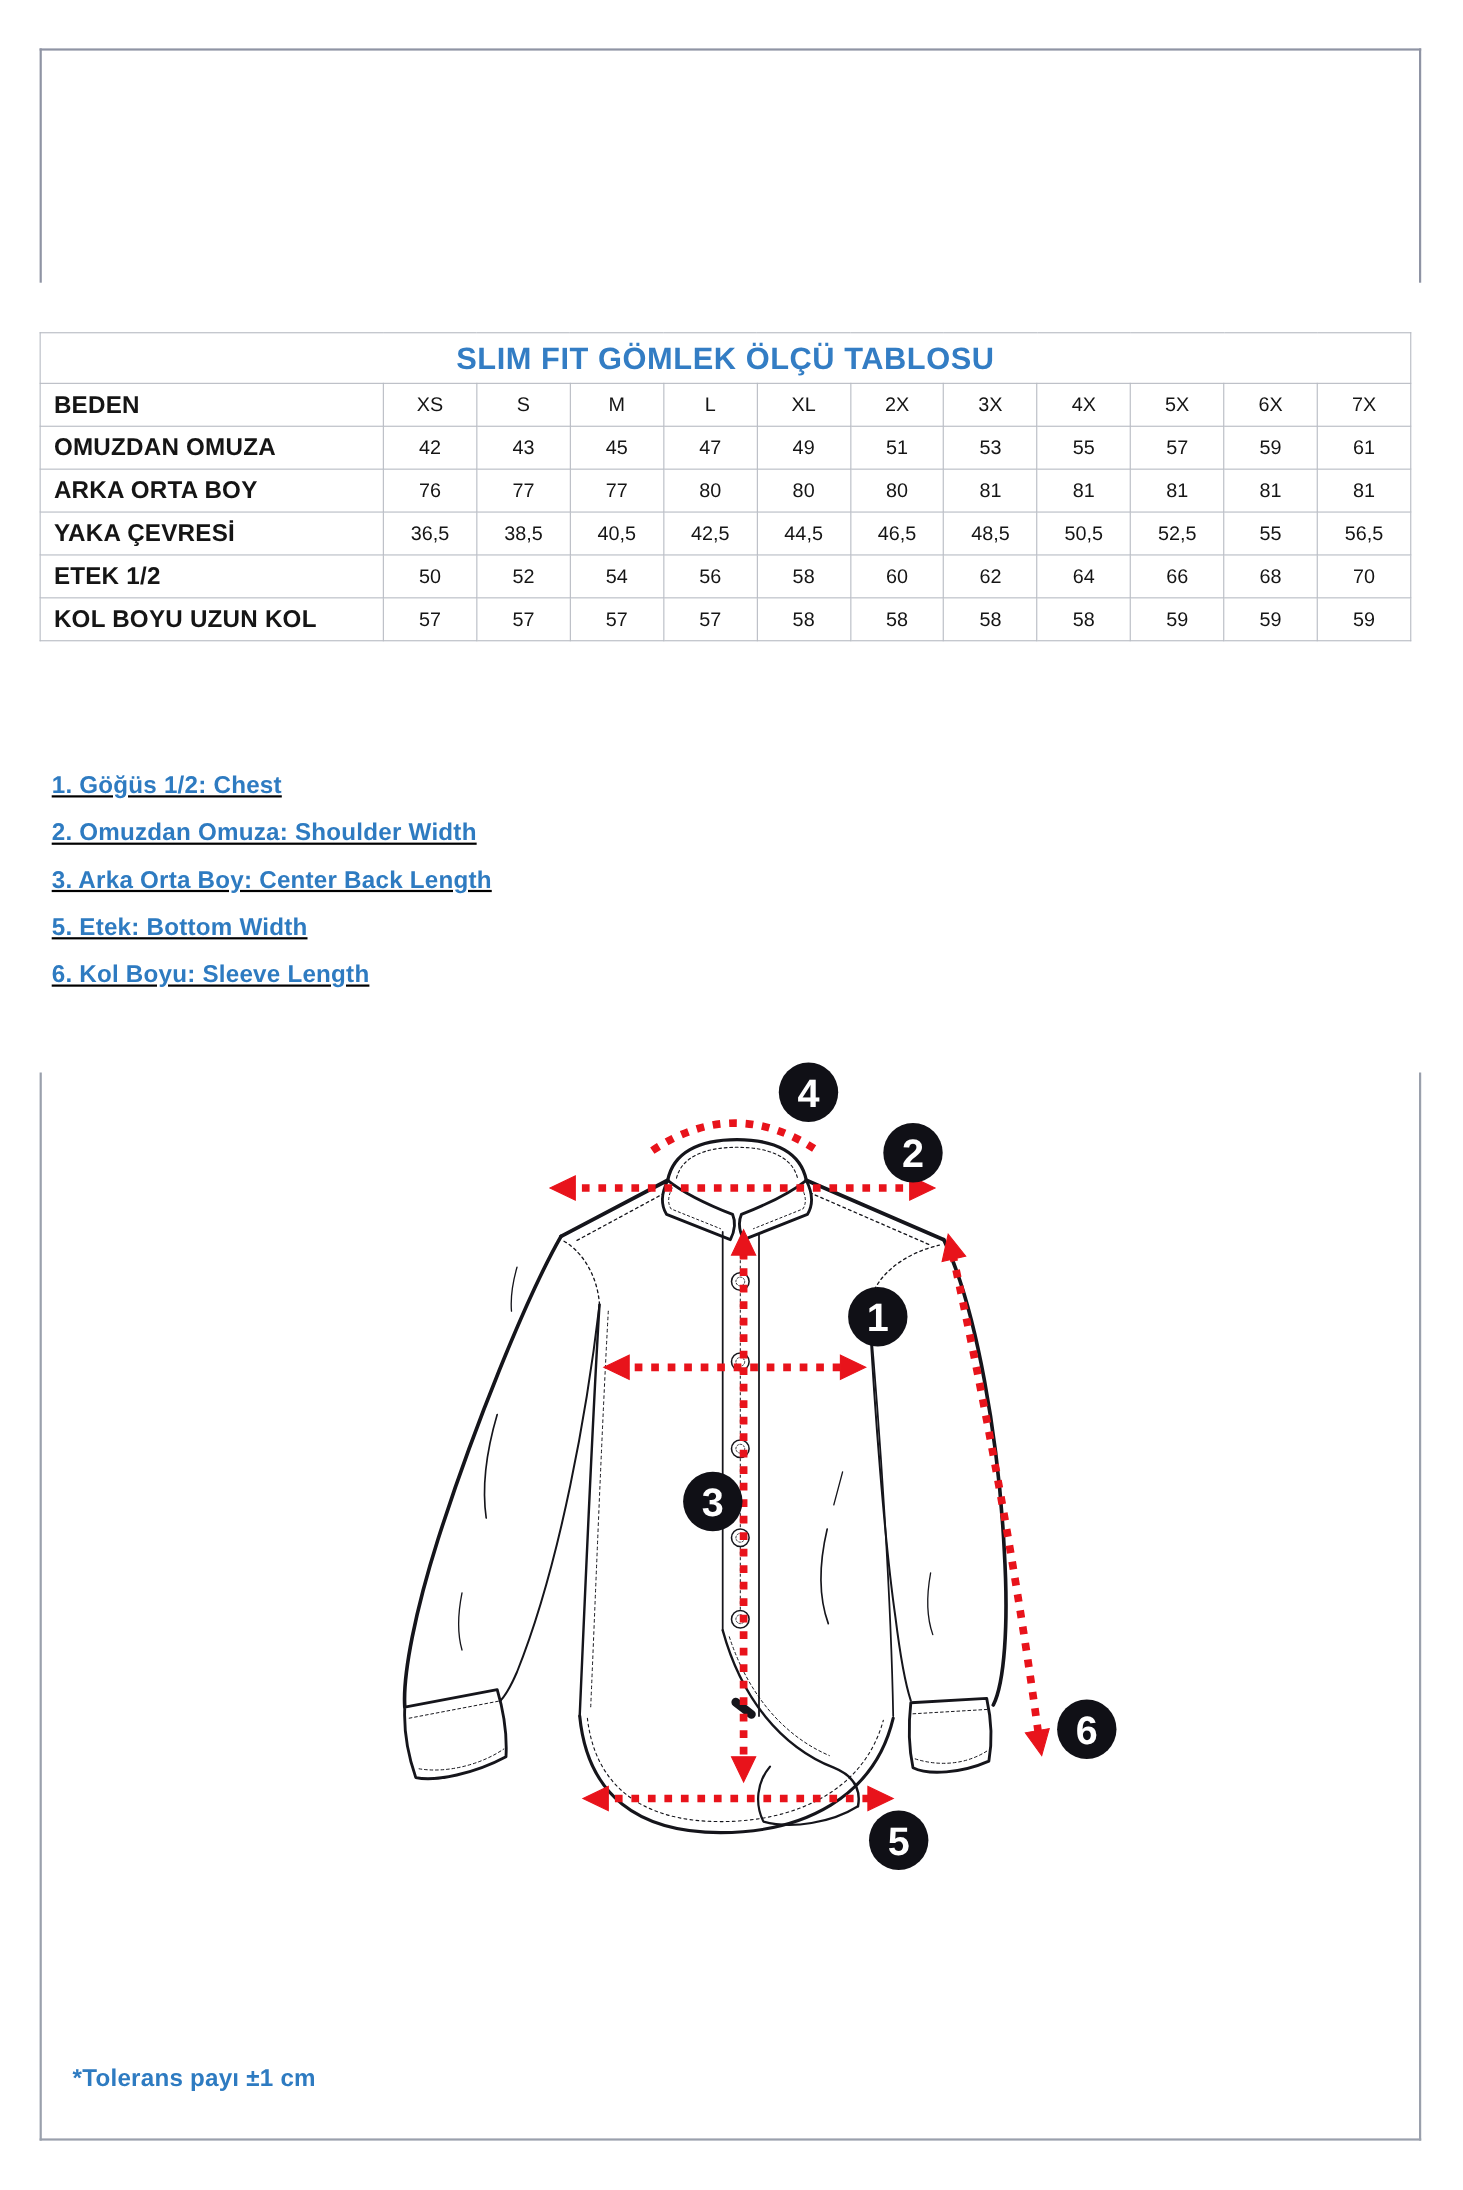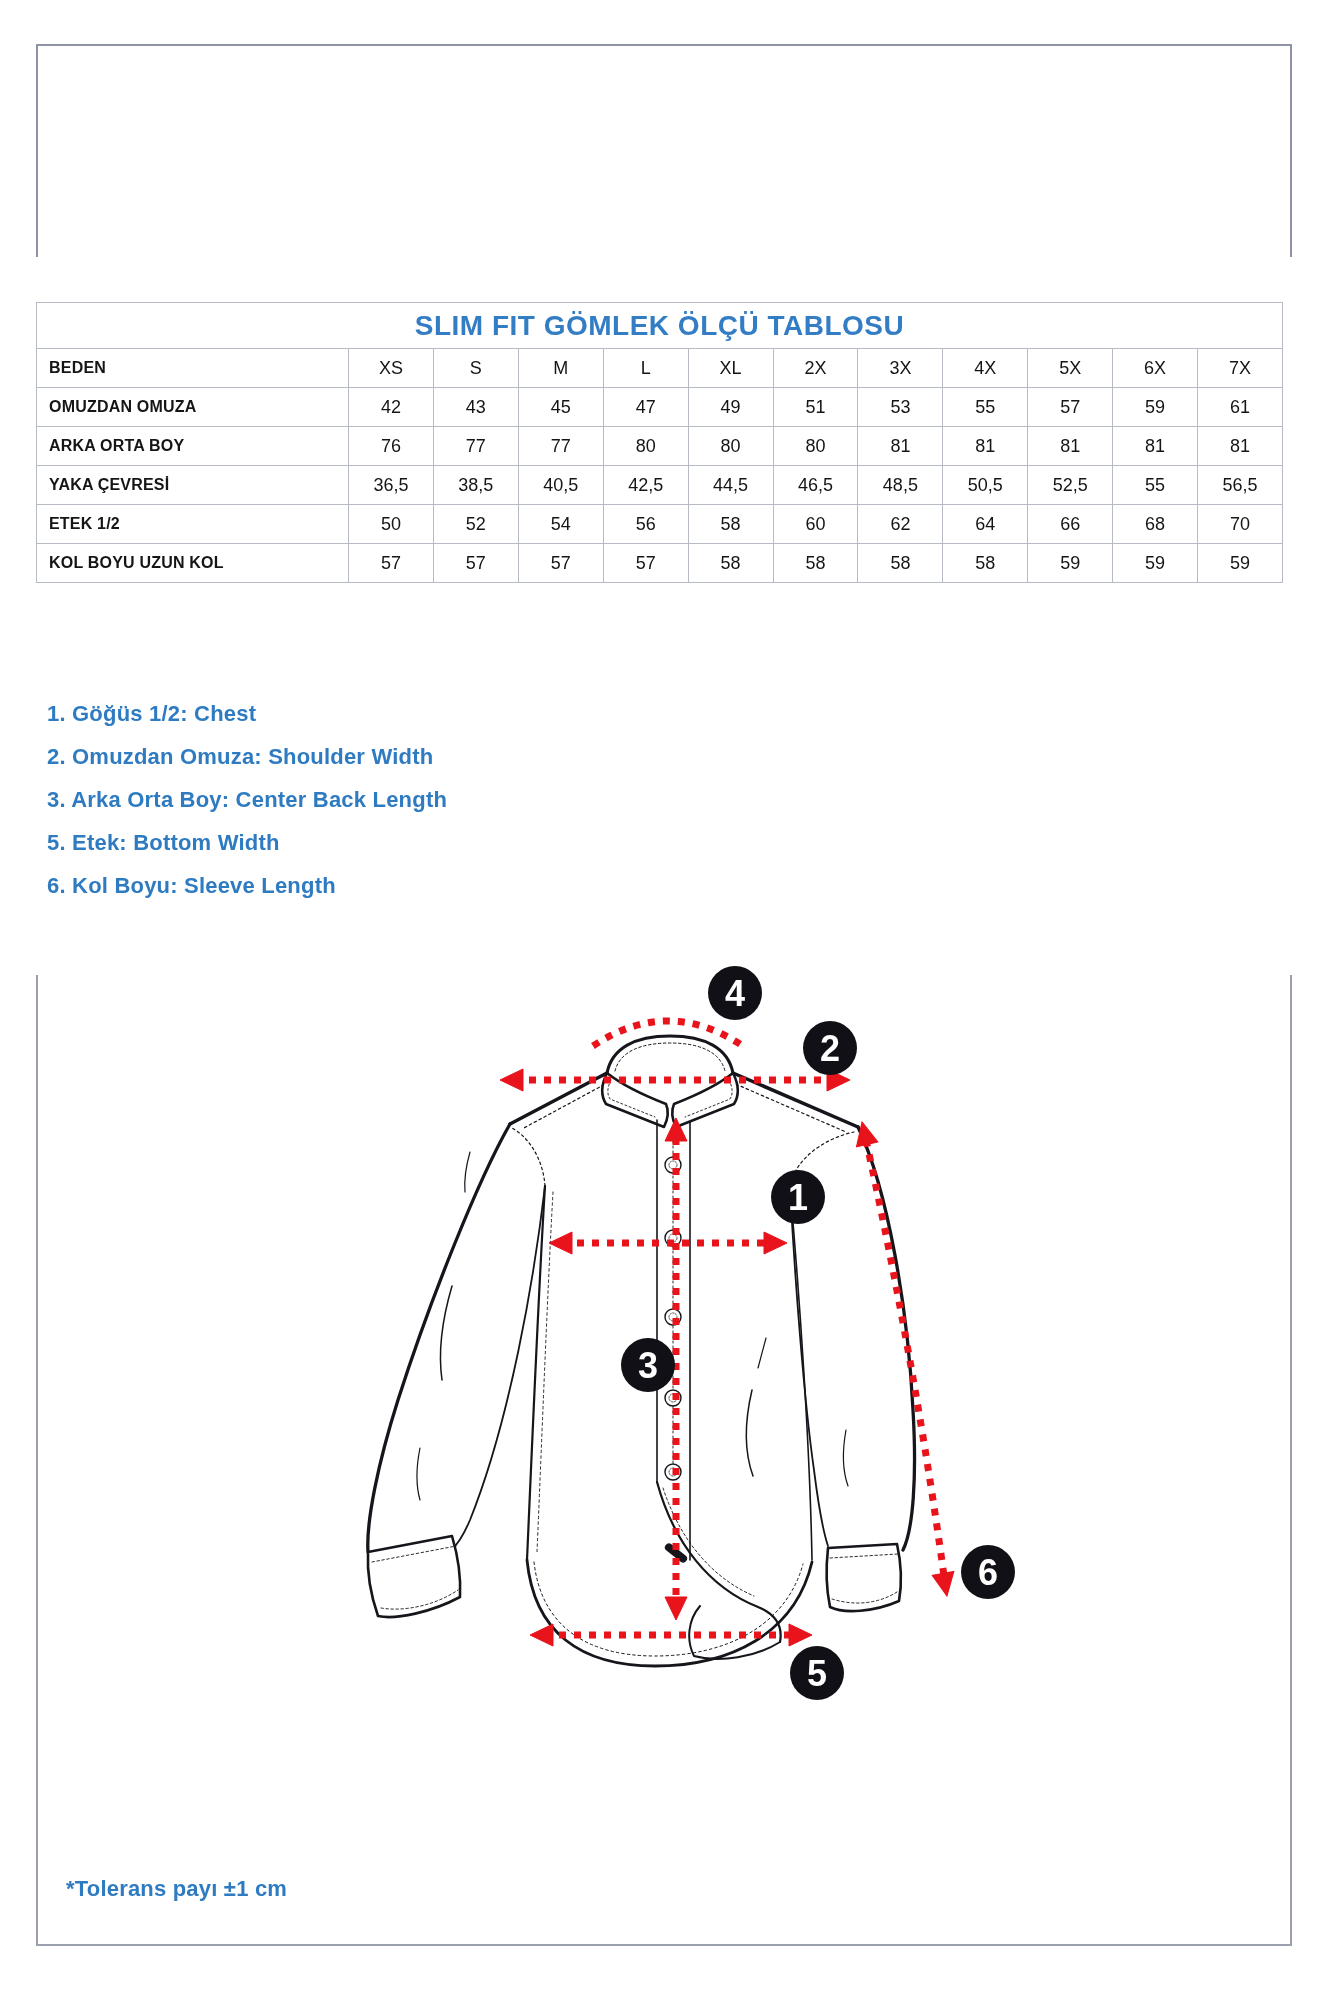--- a/index.html
+++ b/index.html
@@ -17,29 +17,29 @@
     position:absolute; left:36px; top:302px; width:1247px;
     border-collapse:collapse; table-layout:fixed;
   }
   .size-table td { border:1px solid #B7BBC3; box-sizing:border-box; }
   .size-table .title-cell {
     height:46px; text-align:center; vertical-align:middle;
     color:#337DC4; font-weight:bold; font-size:28px; letter-spacing:.5px;
   }
   .size-table .label-cell {
     height:39px; text-align:left; padding-left:12px; vertical-align:middle;
-    font-weight:bold; font-size:16px; color:#151515; letter-spacing:.2px;
+    font-weight:bold; font-size:22px; color:#151515; letter-spacing:.2px;
   }
   .size-table .val-cell {
     height:39px; text-align:center; vertical-align:middle;
     font-size:18px; color:#151515;
   }
   
   .legend {
-    position:absolute; left:47px; top:692px; margin:0; padding:0; list-style:none;
+    position:absolute; left:47px; top:692px; margin:0; padding:0; list-style:none;text-decoration:underline;
   }
   .legend li {
     height:43px; line-height:43px; color:#2E7BC1; font-size:22px; font-weight:bold;
     letter-spacing:.2px;
   }
   
   .diagram-frame {
     position:absolute; left:36px; top:975px; width:1256px; height:971px;
     border:2px solid #9AA0AC; border-top:none; box-sizing:border-box;
   }

